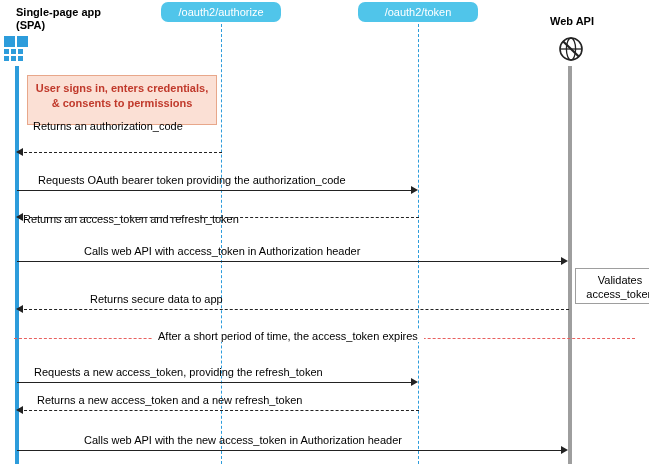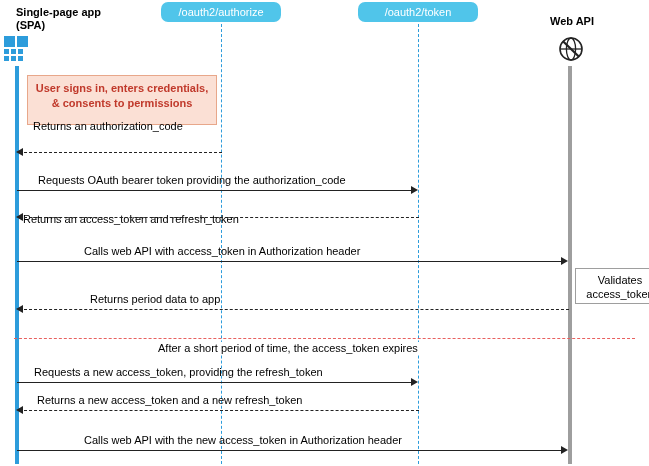--- a/index.html
+++ b/index.html
@@ -111,21 +111,20 @@
   .expiry-line {
     height: 0;
     border-top: 1px dashed #e8615f;
   }
   .expiry-text {
     font-size: 11px;
     color: #000000;
     background: #ffffff;
     padding: 0 6px;
     white-space: nowrap;
-    margin-top: 12px;
   }
 
   
   .spa-icon { width: 26px; height: 26px; }
   .spa-icon i {
     position: absolute;
     background: #2d9cdb;
   }
   .globe-icon { width: 26px; height: 26px; }
 </style>
@@ -183,21 +182,21 @@
   <div class="abs msg-label" style="left:23px; top:201px;margin-top:12px;">Returns an access_token and refresh_token</div>
   <div class="abs arrow-line-dashed" style="left:24px; top:217px; width:395px;"></div>
   <div class="abs arrowhead-left" style="left:16px; top:213px;"></div>
 
   <div class="abs msg-label" style="left:84px; top:245px;">Calls web API with access_token in Authorization header</div>
   <div class="abs arrow-line-solid" style="left:17px; top:261px; width:544px;"></div>
   <div class="abs arrowhead-right" style="left:561px; top:257px;"></div>
 
   <div class="abs note-validate" style="left:575px; top:268px; width:90px; height:36px;">Validates access_token</div>
 
-  <div class="abs msg-label" style="left:90px; top:293px;">Returns period data to app</div>
+  <div class="abs msg-label" style="left:90px; top:293px;">Returns secure data to app</div>
   <div class="abs arrow-line-dashed" style="left:24px; top:309px; width:545px;"></div>
   <div class="abs arrowhead-left" style="left:16px; top:305px;"></div>
 
   <div class="abs expiry-line" style="left:14px; top:338px; width:621px;"></div>
   <div class="abs expiry-text" style="left:152px; top:330px;">After a short period of time, the access_token expires</div>
 
   <div class="abs msg-label" style="left:34px; top:366px;">Requests a new access_token, providing the refresh_token</div>
   <div class="abs arrow-line-solid" style="left:17px; top:382px; width:394px;"></div>
   <div class="abs arrowhead-right" style="left:411px; top:378px;"></div>
 

